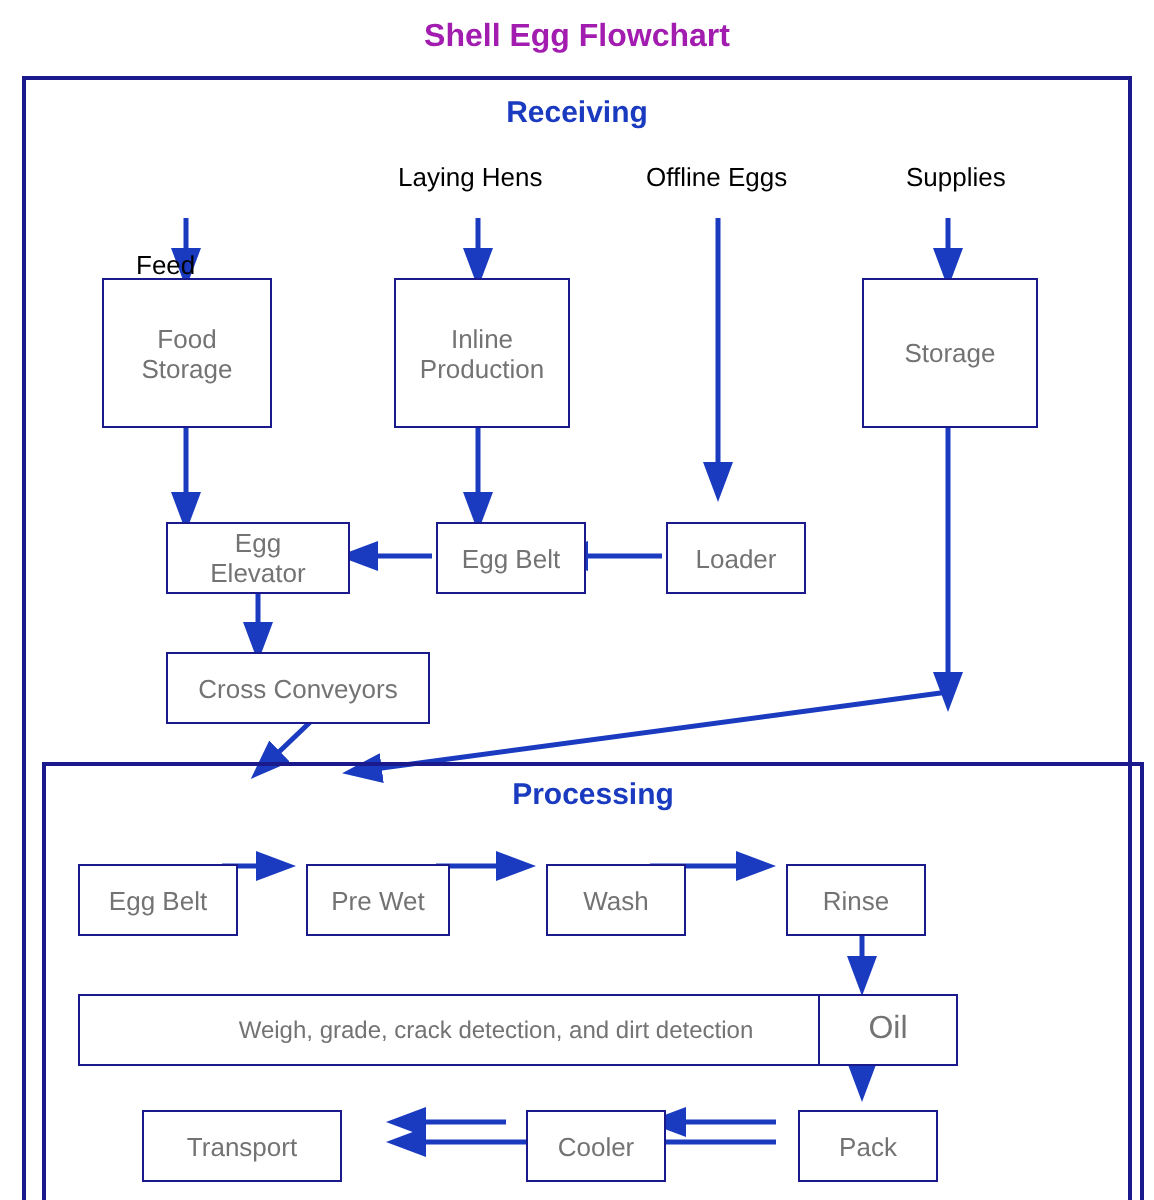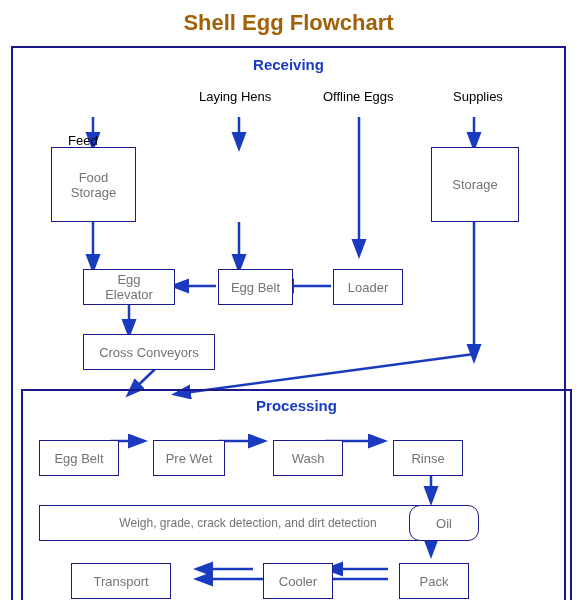--- a/index.html
+++ b/index.html
@@ -5,24 +5,24 @@
     * { box-sizing: border-box; margin: 0; padding: 0; }
     body {
       background: #fff;
       font-family: Arial, sans-serif;
       width: 577px;
       min-height: 600px;
       padding: 10px;
     }
     .page-title {
       text-align: center;
-      font-size: 22px;
+      font-size: 16px;
       font-weight: bold;
       margin-bottom: 10px;
-      color: #a16207;
+      color: #a21caf;
     }
     .outer-box {
       border: 2px solid #1a1a8c;
       padding: 8px;
       position: relative;
       width: 555px;
       margin: 0 auto;
     }
     .section-label {
       text-align: center;
@@ -118,20 +118,22 @@
 
     <div style="position:absolute;left:178px;top:10px;font-size:13px;">Laying Hens</div>
 
     <div style="position:absolute;left:302px;top:10px;font-size:13px;">Offline Eggs</div>
 
     <div style="position:absolute;left:432px;top:10px;font-size:13px;">Supplies</div>
 
     <div class="node" style="left:30px;top:68px;width:85px;height:75px;white-space:pre-line;font-size:13px;">Food
 Storage</div>
 
+    <div class="node" style="left:176px;top:68px;width:88px;height:75px;white-space:pre-line;font-size:13px;">Inline
+Production</div>
 
     <div class="node" style="left:410px;top:68px;width:88px;height:75px;font-size:13px;">Storage</div>
 
     <div class="node" style="left:62px;top:190px;width:92px;height:34px;font-size:13px;">Egg Elevator</div>
 
     <div class="node" style="left:197px;top:190px;width:75px;height:34px;font-size:13px;">Egg Belt</div>
 
     <div class="node" style="left:312px;top:190px;width:65px;height:34px;font-size:13px;">Loader</div>
 
     <div class="node" style="left:62px;top:255px;width:132px;height:34px;font-size:13px;">Cross Conveyors</div>
@@ -168,21 +170,21 @@
 
     <div style="position:relative;height:75px;margin-top:8px;">
       <div class="node" style="left:8px;top:18px;width:80px;height:34px;font-size:13px;">Egg Belt</div>
       <div class="node" style="left:122px;top:18px;width:72px;height:34px;font-size:13px;">Pre Wet</div>
       <div class="node" style="left:242px;top:18px;width:58px;height:34px;font-size:13px;">Wash</div>
       <div class="node" style="left:362px;top:18px;width:58px;height:34px;font-size:13px;">Rinse</div>
     </div>
 
     <div style="position:relative;height:50px;">
       <div class="node" style="left:8px;top:8px;width:418px;height:34px;font-size:12px;">Weigh, grade, crack detection, and dirt detection</div>
-      <div class="node" style="left:378px;top:8px;width:55px;height:34px;font-size:13px;border-radius:11px;">Oil</div>
+      <div class="node" style="left:378px;top:8px;width:55px;height:34px;font-size:16px;">Oil</div>
     </div>
 
     <div style="position:relative;height:55px;margin-top:8px;">
       <div class="node" style="left:8px;top:8px;width:100px;height:34px;font-size:13px;margin-left:32px;">Transport</div>
       <div class="node" style="left:232px;top:8px;width:48px;height:34px;font-size:13px;">Cooler</div>
       <div class="node" style="left:368px;top:8px;width:62px;height:34px;font-size:13px;">Pack</div>
     </div>
   </div>
 </div>
 

